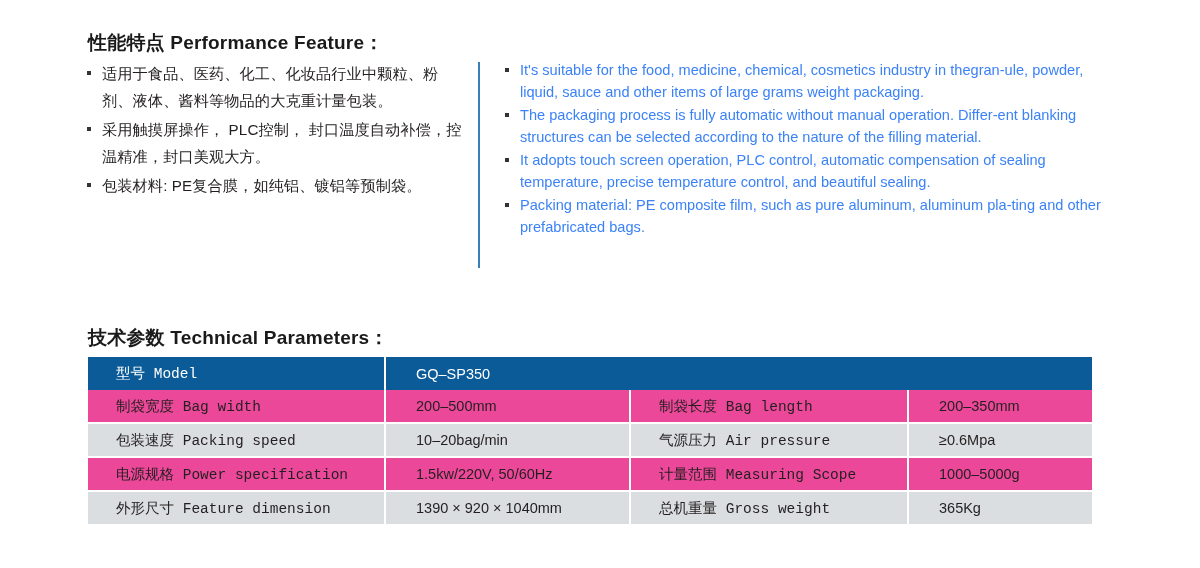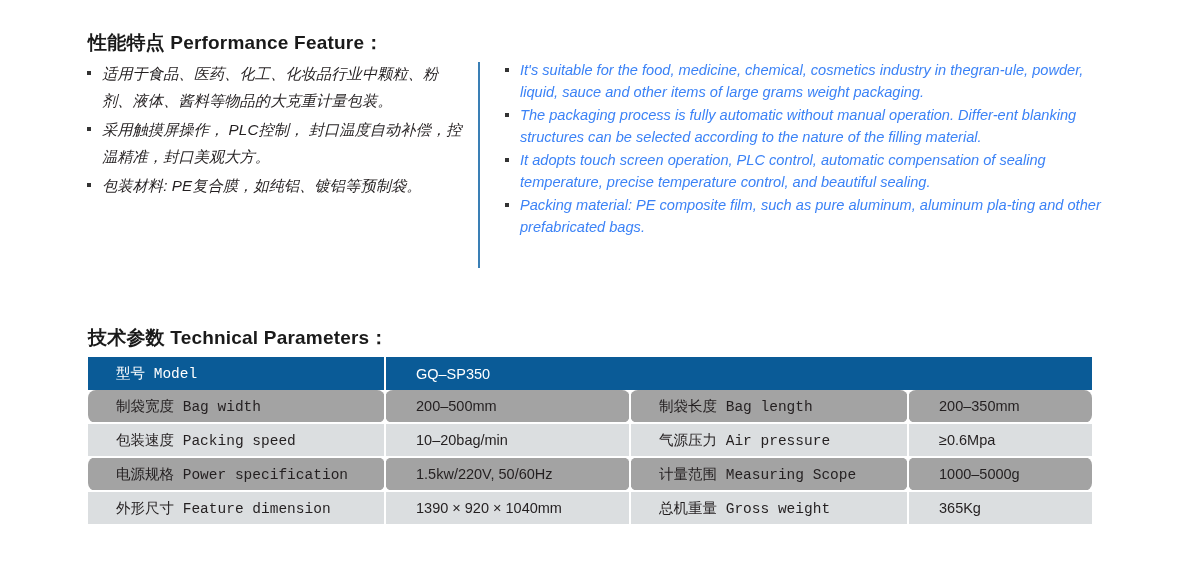--- a/index.html
+++ b/index.html
@@ -53,21 +53,20 @@
 
   ul.bullets {
     list-style: none;
     margin: 0;
     padding: 0;
   }
   ul.bullets li {
     position: relative;
     padding-left: 16px;
     margin: 0 0 2px 0;
-    font-style: italic;
   }
   ul.bullets li .bullet-sq {
     position: absolute;
     left: 1px;
     top: 8px;
     width: 4px;
     height: 4px;
     background: #333333;
   }
   #col-cn li {
@@ -114,21 +113,21 @@
 
   #spec-table thead th {
     background: #0a5b97;
     color: #ffffff;
     height: 33px;
     border-right-color: #ffffff;
   }
   #spec-table thead th.hdr-join {
     border-right: none;
   }
-  #spec-table tbody tr.odd td { background: #a3a3a3; border-radius: 8px; }
+  #spec-table tbody tr.odd td { background: #ec4899; }
   #spec-table tbody tr.even td { background: #dbdee0; }
 
   .cell-label { padding-left: 28px; display: block; color: #231f20; font-family: Liberation Mono, monospace; }
   .cell-value { padding-left: 30px; display: block; color: #231f20; }
   thead .cell-label, thead .cell-value { color: #ffffff; }
 </style>
 </head>
 <body>
 
 <div class="section-title" id="perf-title">性能特点 Performance Feature：</div>

